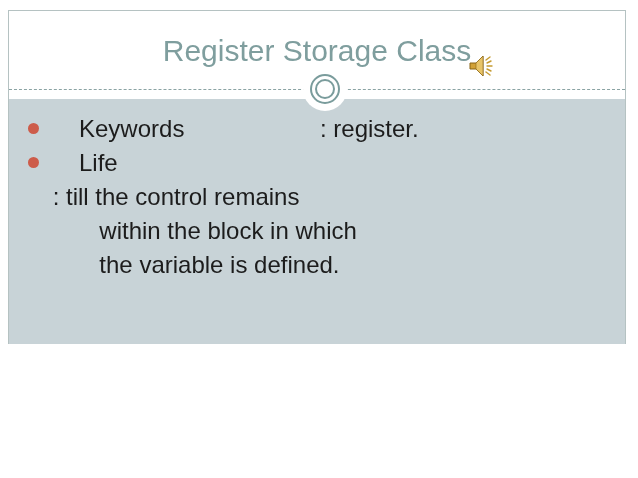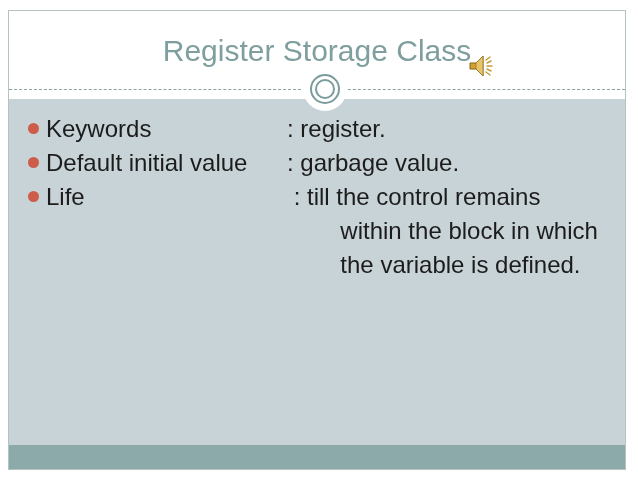--- a/index.html
+++ b/index.html
@@ -4,21 +4,21 @@
 <style>
   html, body {
     margin: 0;
     padding: 0;
     background: #ffffff;
     font-family: "Liberation Sans", "DejaVu Sans", sans-serif;
   }
   .page {
     position: relative;
     width: 638px;
-    height: 478px;
+    height: 344px;
     background: #ffffff;
     overflow: hidden;
   }
   .slide {
     position: absolute;
     left: 8px;
     top: 10px;
     width: 618px;
     height: 460px;
     background: #ffffff;
@@ -117,20 +117,21 @@
     top: 11px;
     width: 11px;
     height: 11px;
     border-radius: 50%;
     background: var(--bullet, #cd5c4a);
   }
   .label {
     display: inline-block;
     vertical-align: top;
     width: 241px;
+    margin-left: 33px;
   }
   .value {
     display: inline-block;
     vertical-align: top;
     white-space: pre;
   }
 </style>
 </head>
 <body>
 
@@ -159,23 +160,20 @@
           <line x1="19" y1="16" x2="23" y2="18"></line>
         </g>
       </svg>
     </div>
 
     <div class="content">
       <div class="row">
         <span class="bullet"></span><span class="label">Keywords</span><span class="value">: register.</span>
       </div>
       <div class="row">
-        <span class="bullet"></span><span class="label">Default initial value</span><span class="value">: garbage value.</span>
-      </div>
-      <div class="row">
         <span class="bullet"></span><span class="label">Life</span><span class="value"> : till the control remains
         within the block in which
         the variable is defined.</span>
       </div>
     </div>
 
   </div>
 </div>
 
 </body></html>

